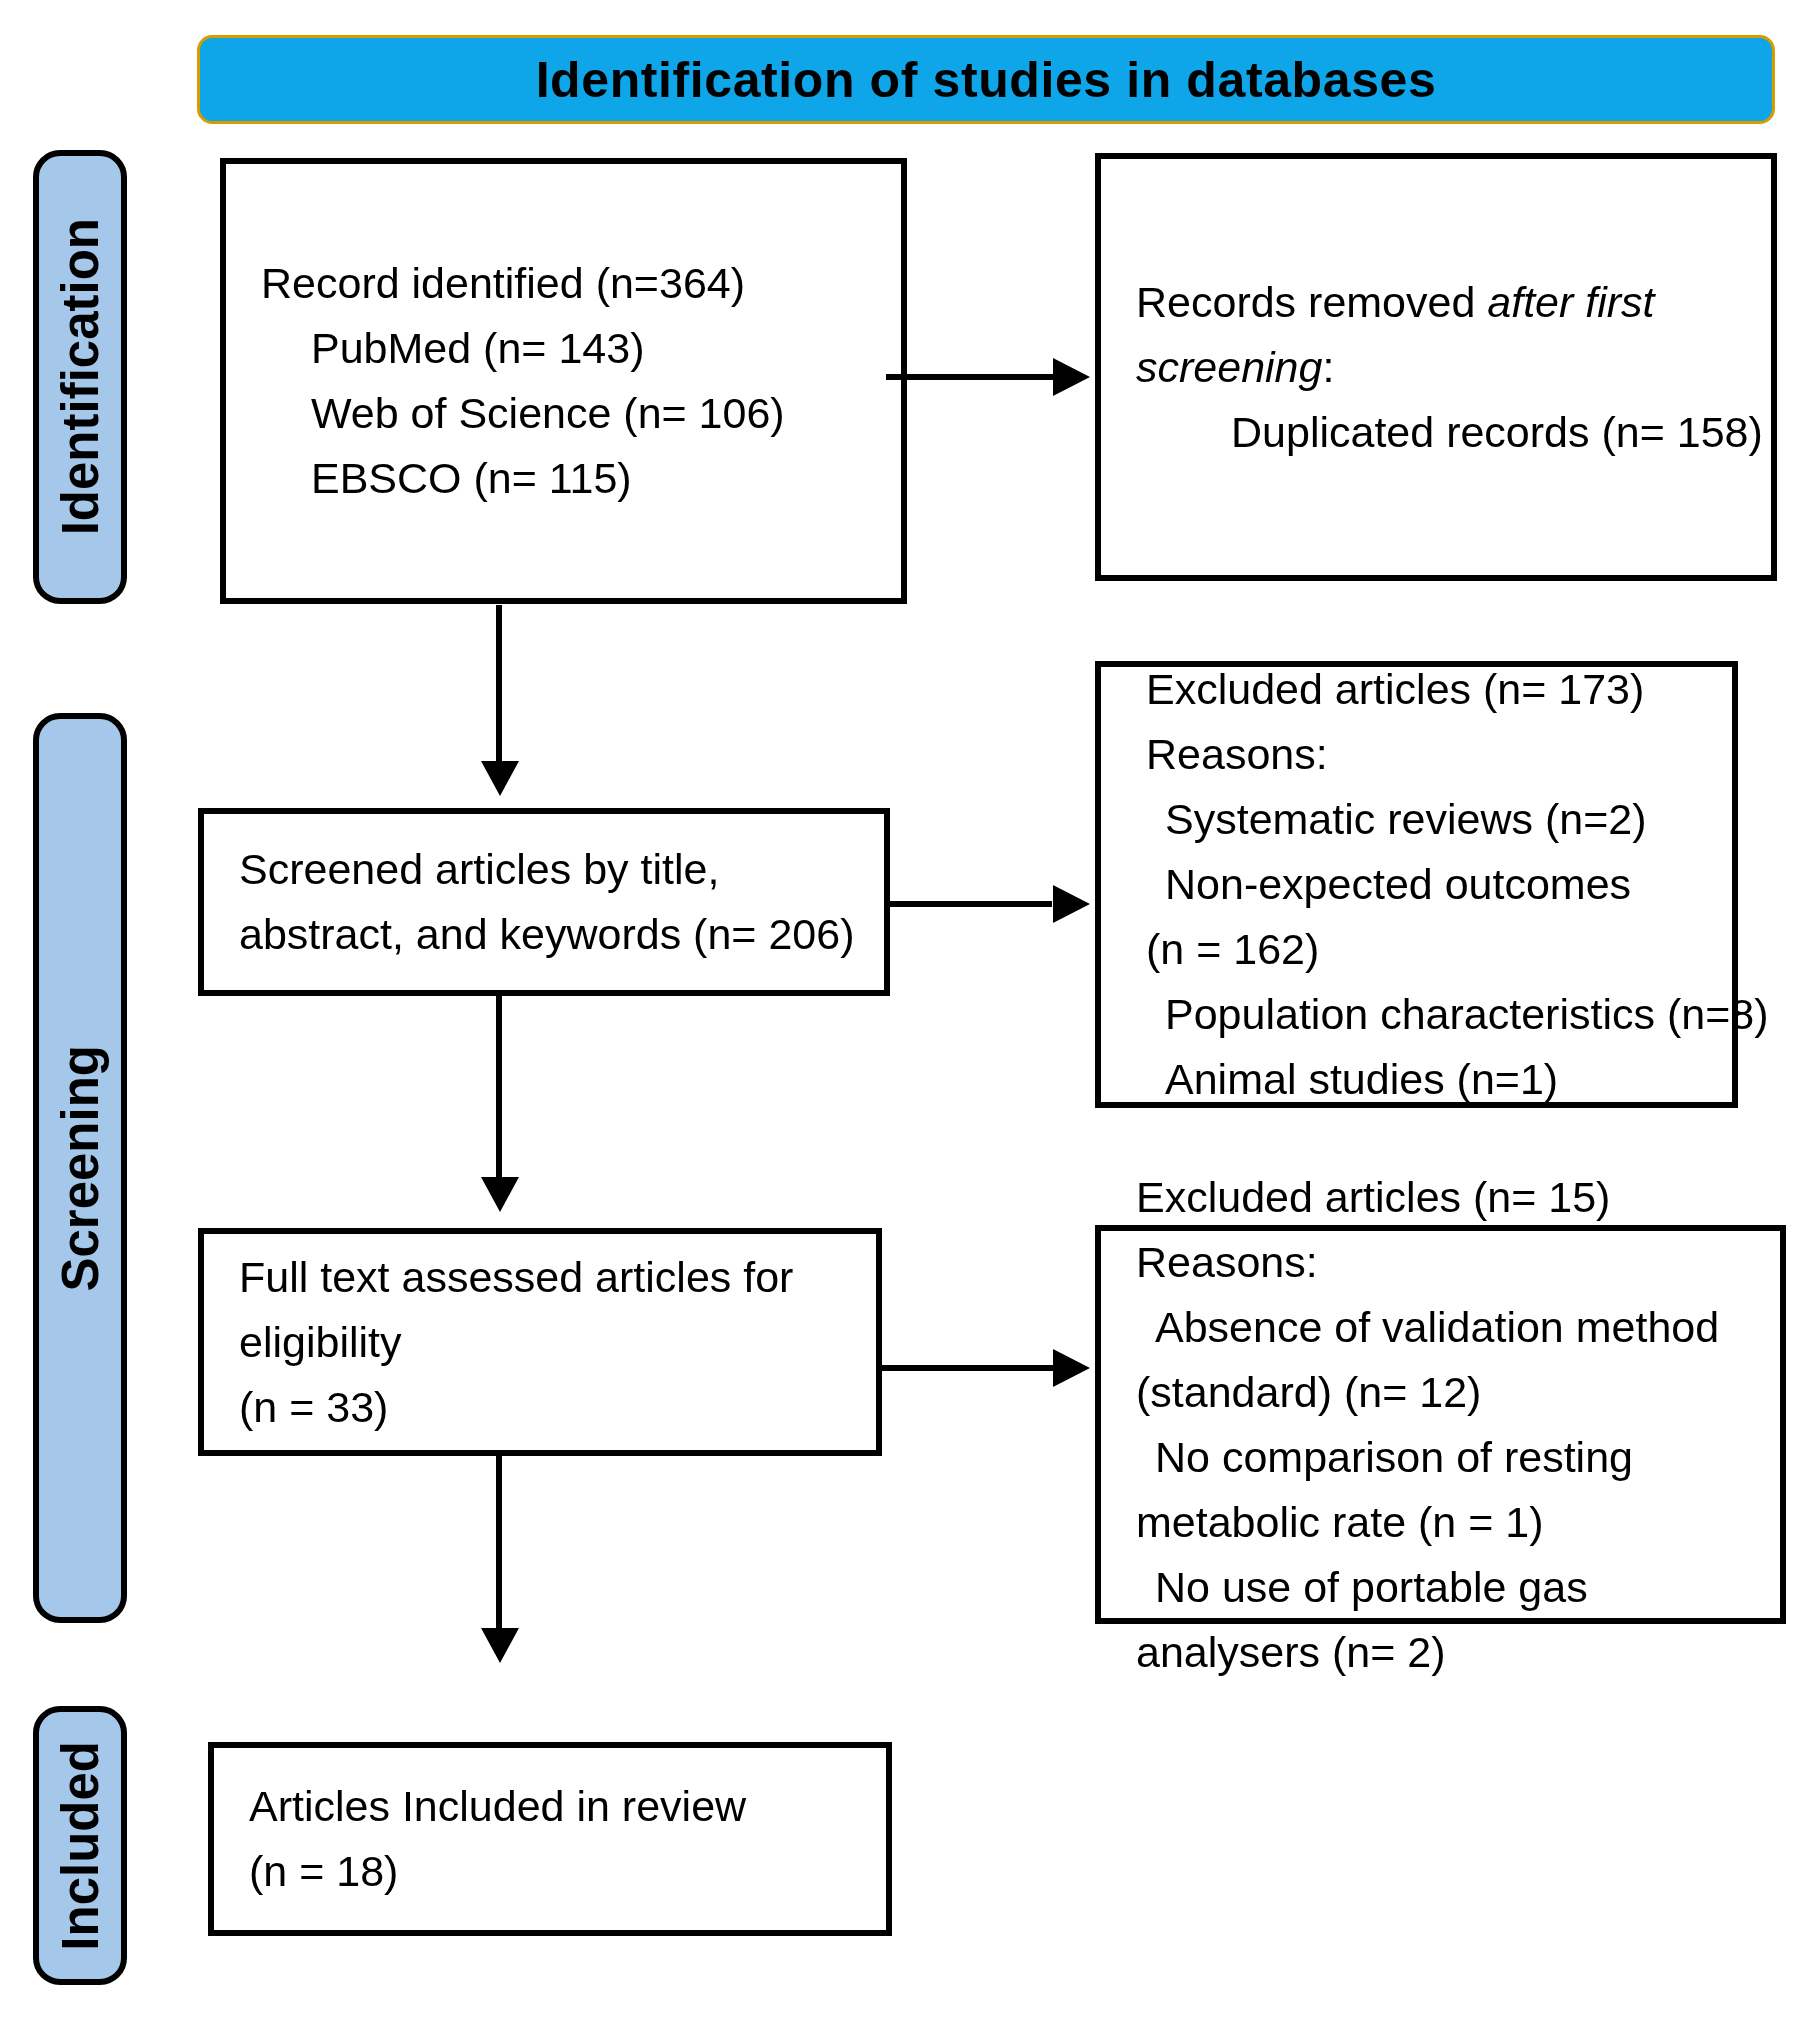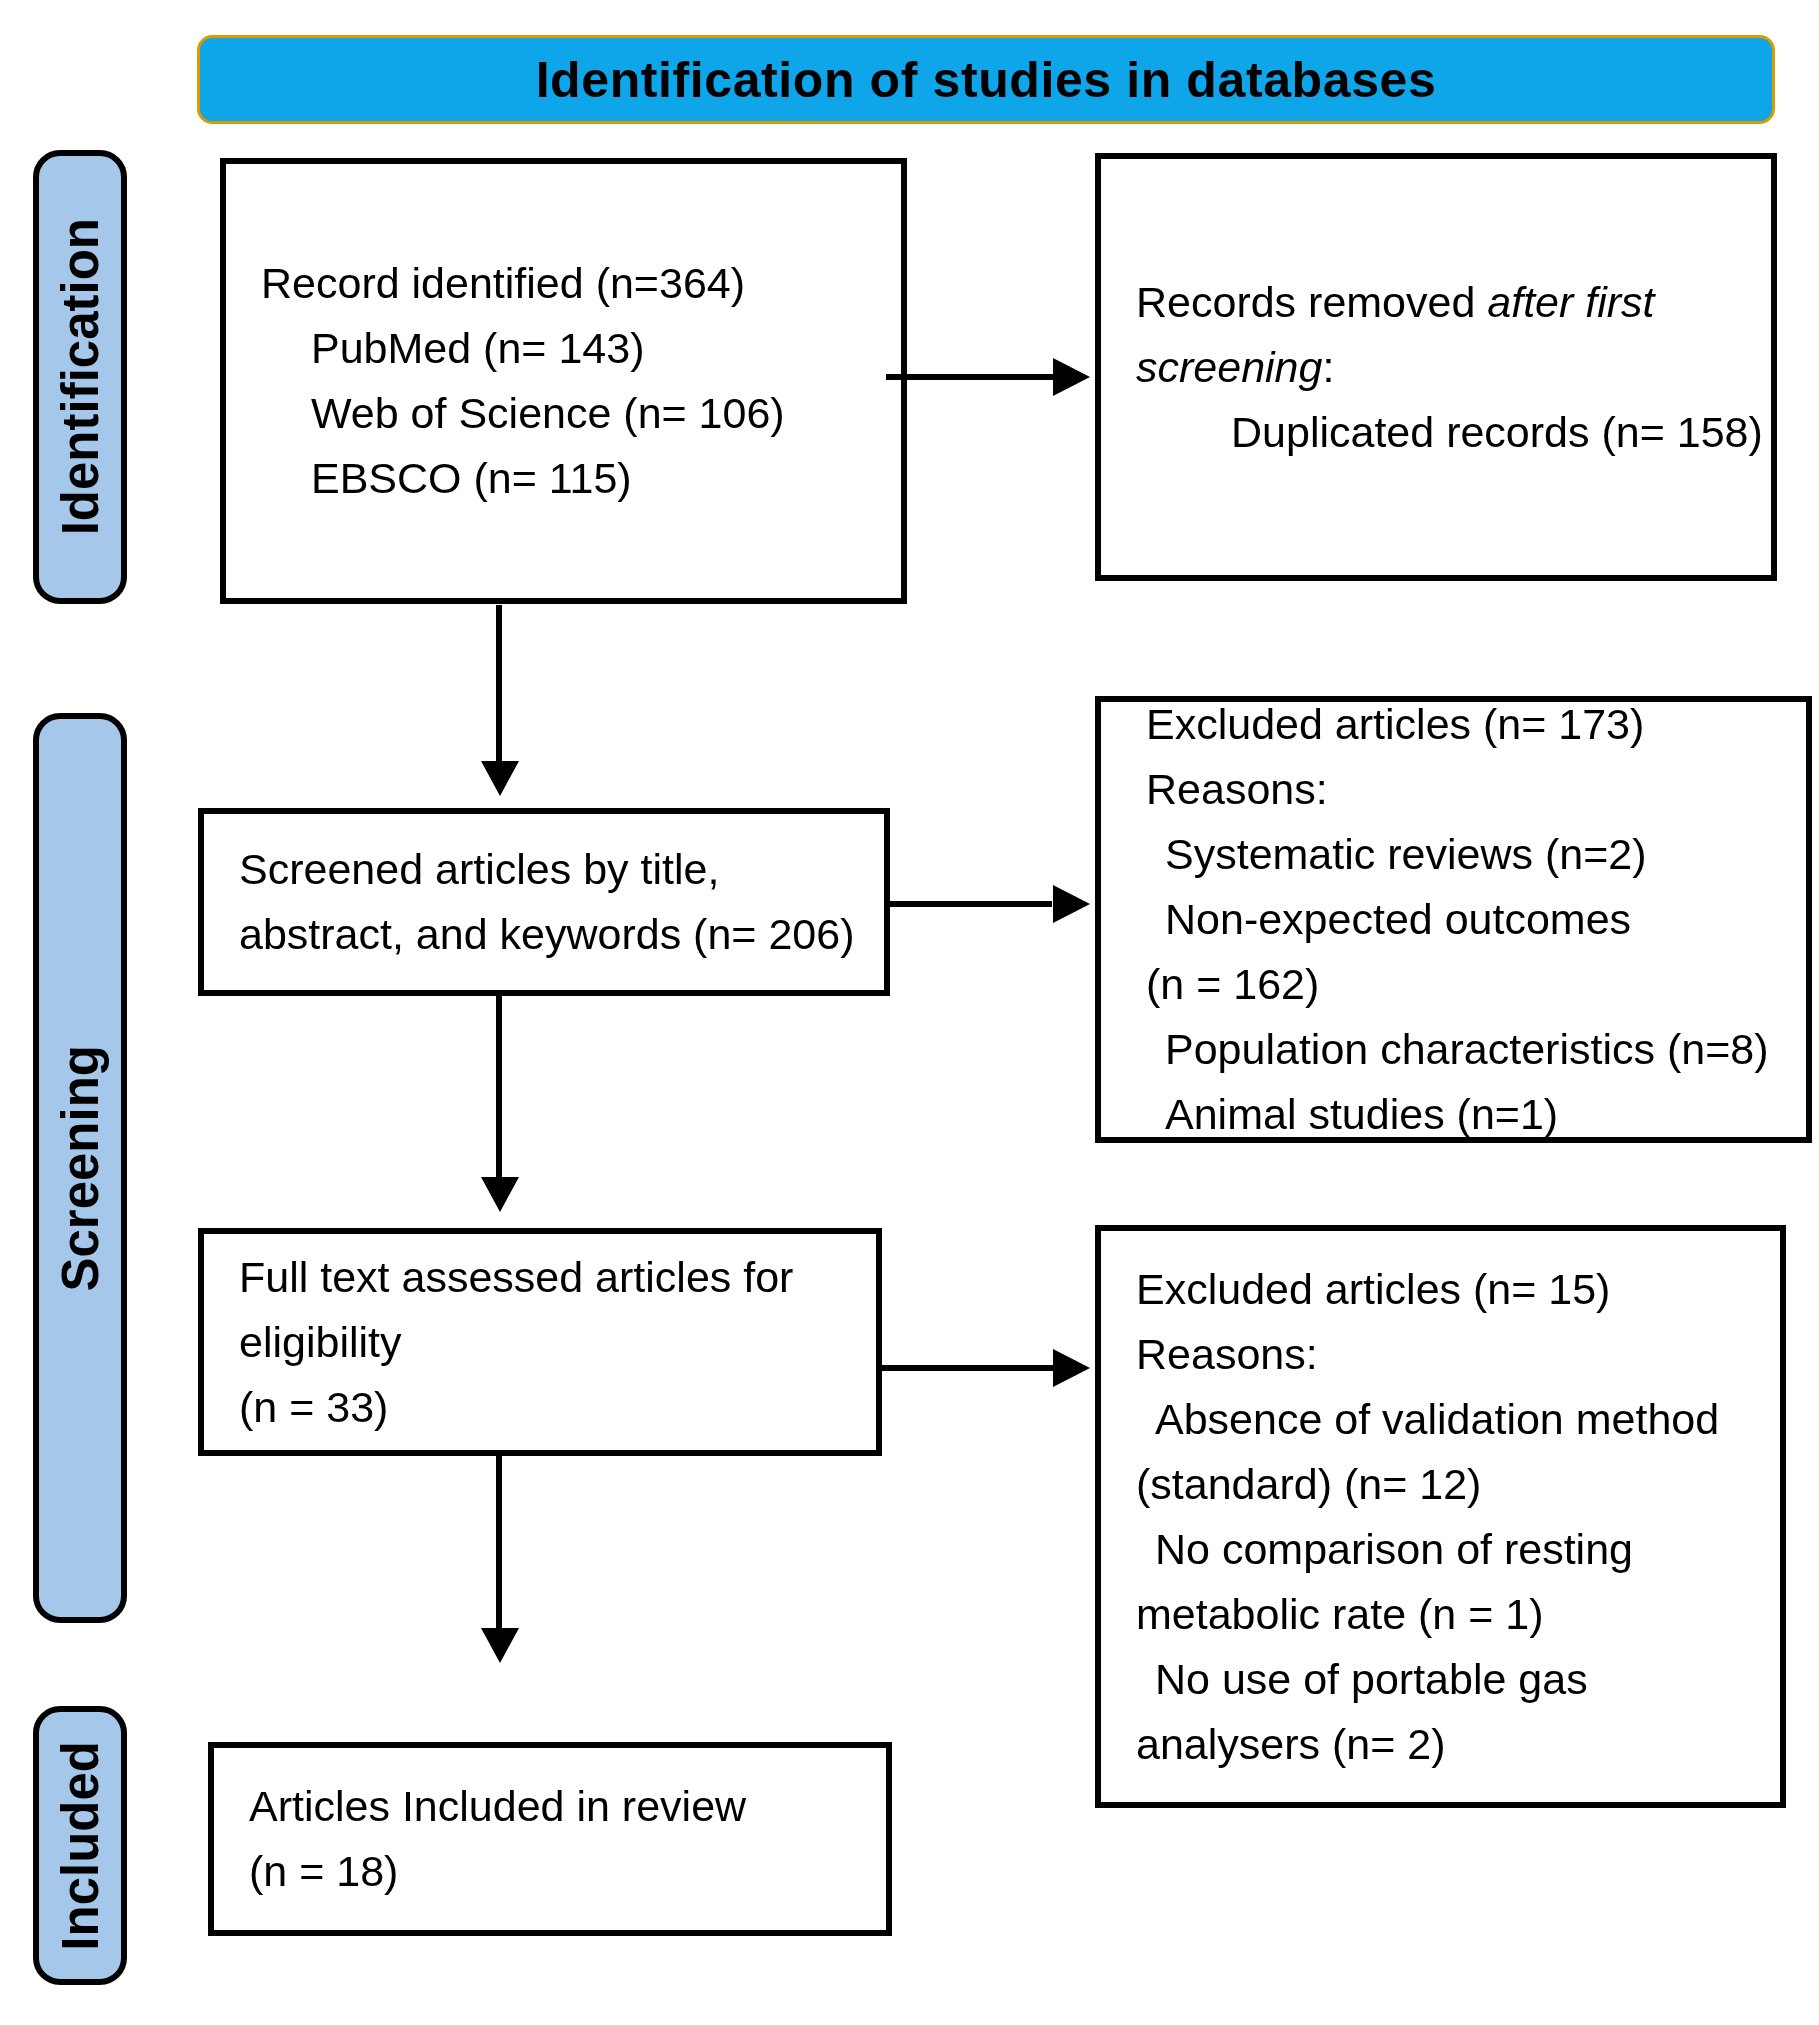--- a/index.html
+++ b/index.html
@@ -68,23 +68,23 @@
   .box .line { white-space: nowrap; }
   .box .para { white-space: normal; }
   .ind1 { padding-left: 50px; }   
   .ind2 { padding-left: 95px; }  
   .ind3 { padding-left: 19px; }   
   .it   { font-style: italic; }
 
   .box-records-identified { left: 198px;  top: 158px;  width: 687px; height: 446px; margin-left: 22px; }
   .box-records-removed    { left: 1095px; top: 153px;  width: 682px; height: 428px; padding-right: 29px; }
   .box-screened           { left: 198px;  top: 808px; width: 692px; height: 188px; }
-  .box-excluded-screening { left: 1095px; top: 696px; width: 717px; height: 447px; padding-left: 45px; }
+  .box-excluded-screening { left: 1095px; top: 661px; width: 643px; height: 447px; padding-left: 45px; }
   .box-fulltext           { left: 198px;  top: 1228px; width: 684px; height: 228px; }
-  .box-excluded-fulltext  { left: 1095px; top: 1225px; width: 691px; height: 583px; }
+  .box-excluded-fulltext  { left: 1095px; top: 1225px; width: 691px; height: 399px; }
   .box-included           { left: 208px;  top: 1742px; width: 684px; height: 194px; }
 
   
   .shaft-h { position: absolute; height: 6.4px; background: #000000; }
   .shaft-v { position: absolute; width: 6.4px;  background: #000000; }
   .head-right {
     position: absolute; width: 0; height: 0;
     border-left: 37px solid #000000;
     border-top: 19px solid transparent;
     border-bottom: 19px solid transparent;

